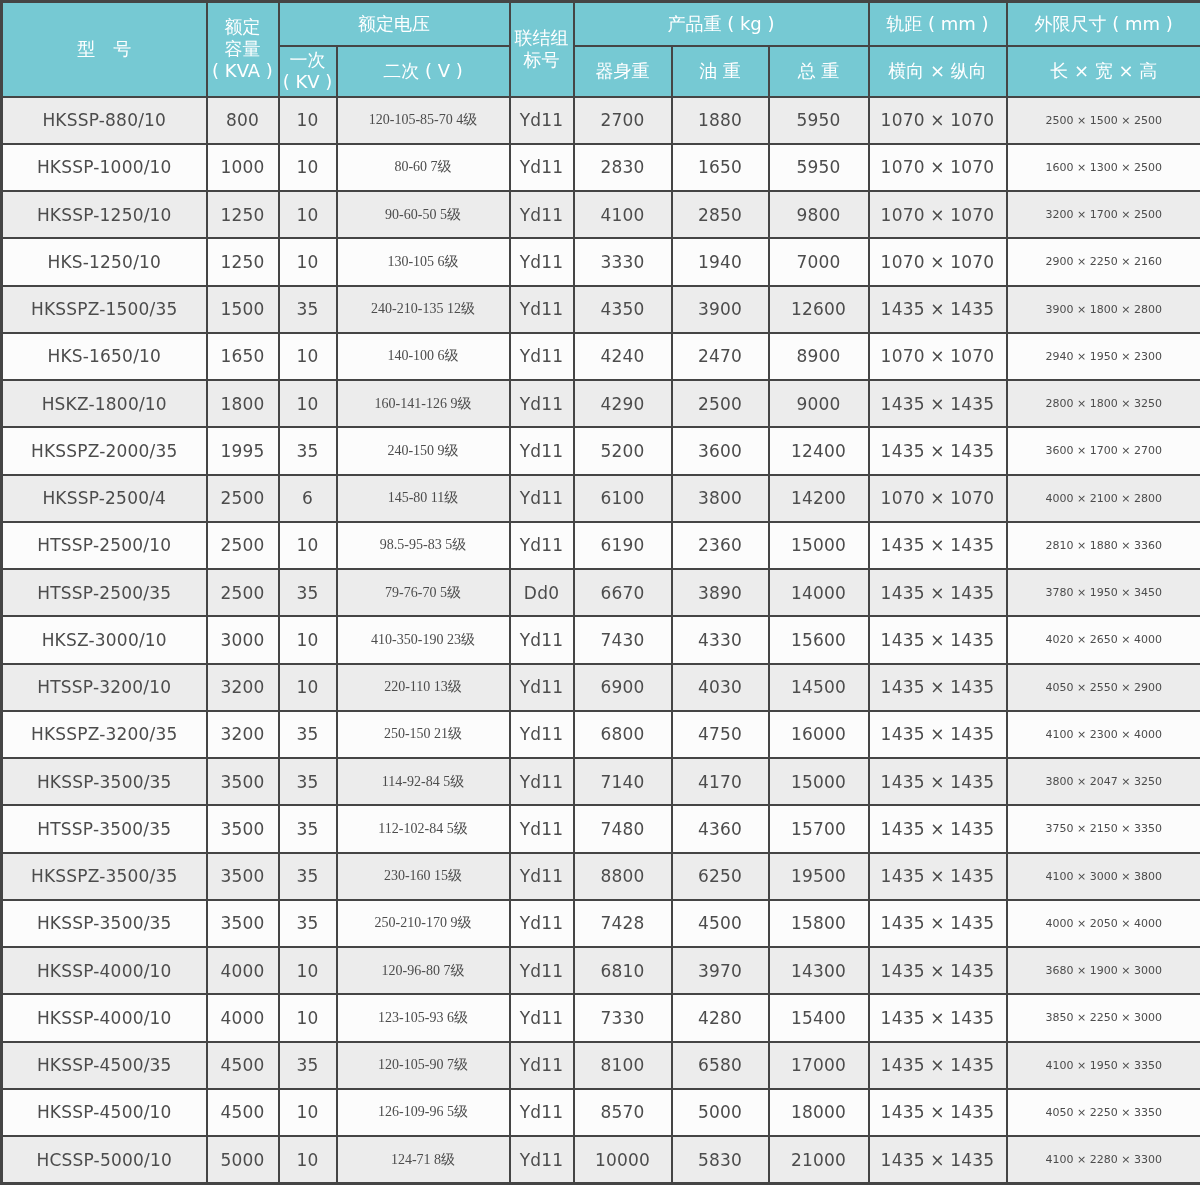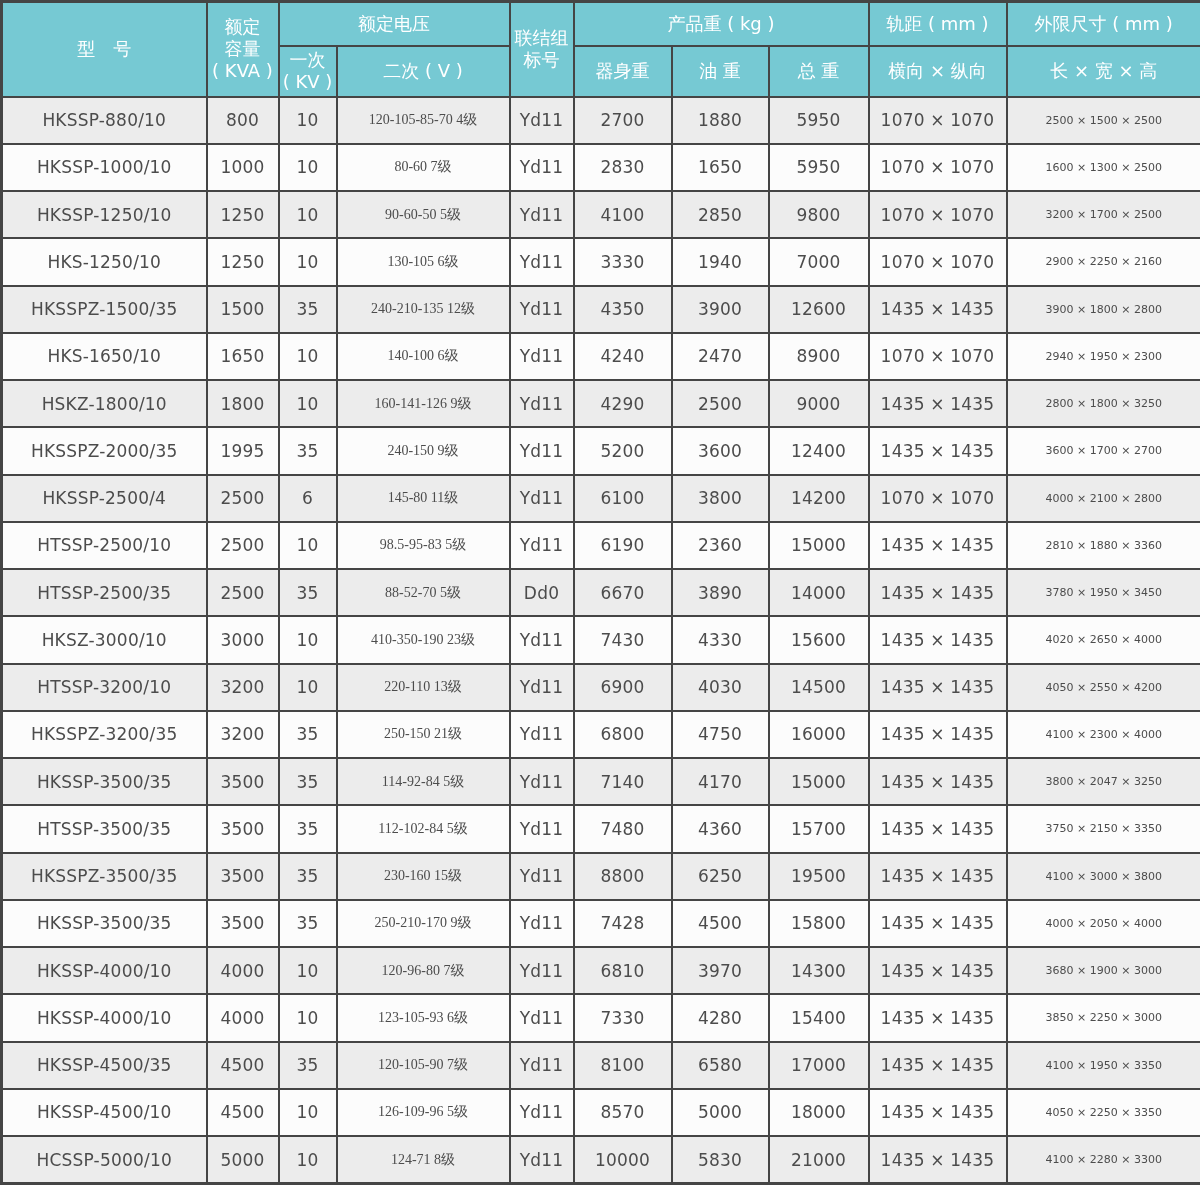--- a/index.html
+++ b/index.html
@@ -218,21 +218,21 @@
           <td>6190</td>
           <td>2360</td>
           <td>15000</td>
           <td>1435 × 1435</td>
           <td class="dim">2810 × 1880 × 3360</td>
         </tr>
         <tr>
           <td>HTSSP-2500/35</td>
           <td>2500</td>
           <td>35</td>
-          <td class="sec">88-52-70 5级</td>
+          <td class="sec">79-76-70 5级</td>
           <td>Dd0</td>
           <td>6670</td>
           <td>3890</td>
           <td>14000</td>
           <td>1435 × 1435</td>
           <td class="dim">3780 × 1950 × 3450</td>
         </tr>
         <tr>
           <td>HKSZ-3000/10</td>
           <td>3000</td>
@@ -248,21 +248,21 @@
         <tr>
           <td>HTSSP-3200/10</td>
           <td>3200</td>
           <td>10</td>
           <td class="sec">220-110 13级</td>
           <td>Yd11</td>
           <td>6900</td>
           <td>4030</td>
           <td>14500</td>
           <td>1435 × 1435</td>
-          <td class="dim">4050 × 2550 × 4200</td>
+          <td class="dim">4050 × 2550 × 2900</td>
         </tr>
         <tr>
           <td>HKSSPZ-3200/35</td>
           <td>3200</td>
           <td>35</td>
           <td class="sec">250-150 21级</td>
           <td>Yd11</td>
           <td>6800</td>
           <td>4750</td>
           <td>16000</td>

